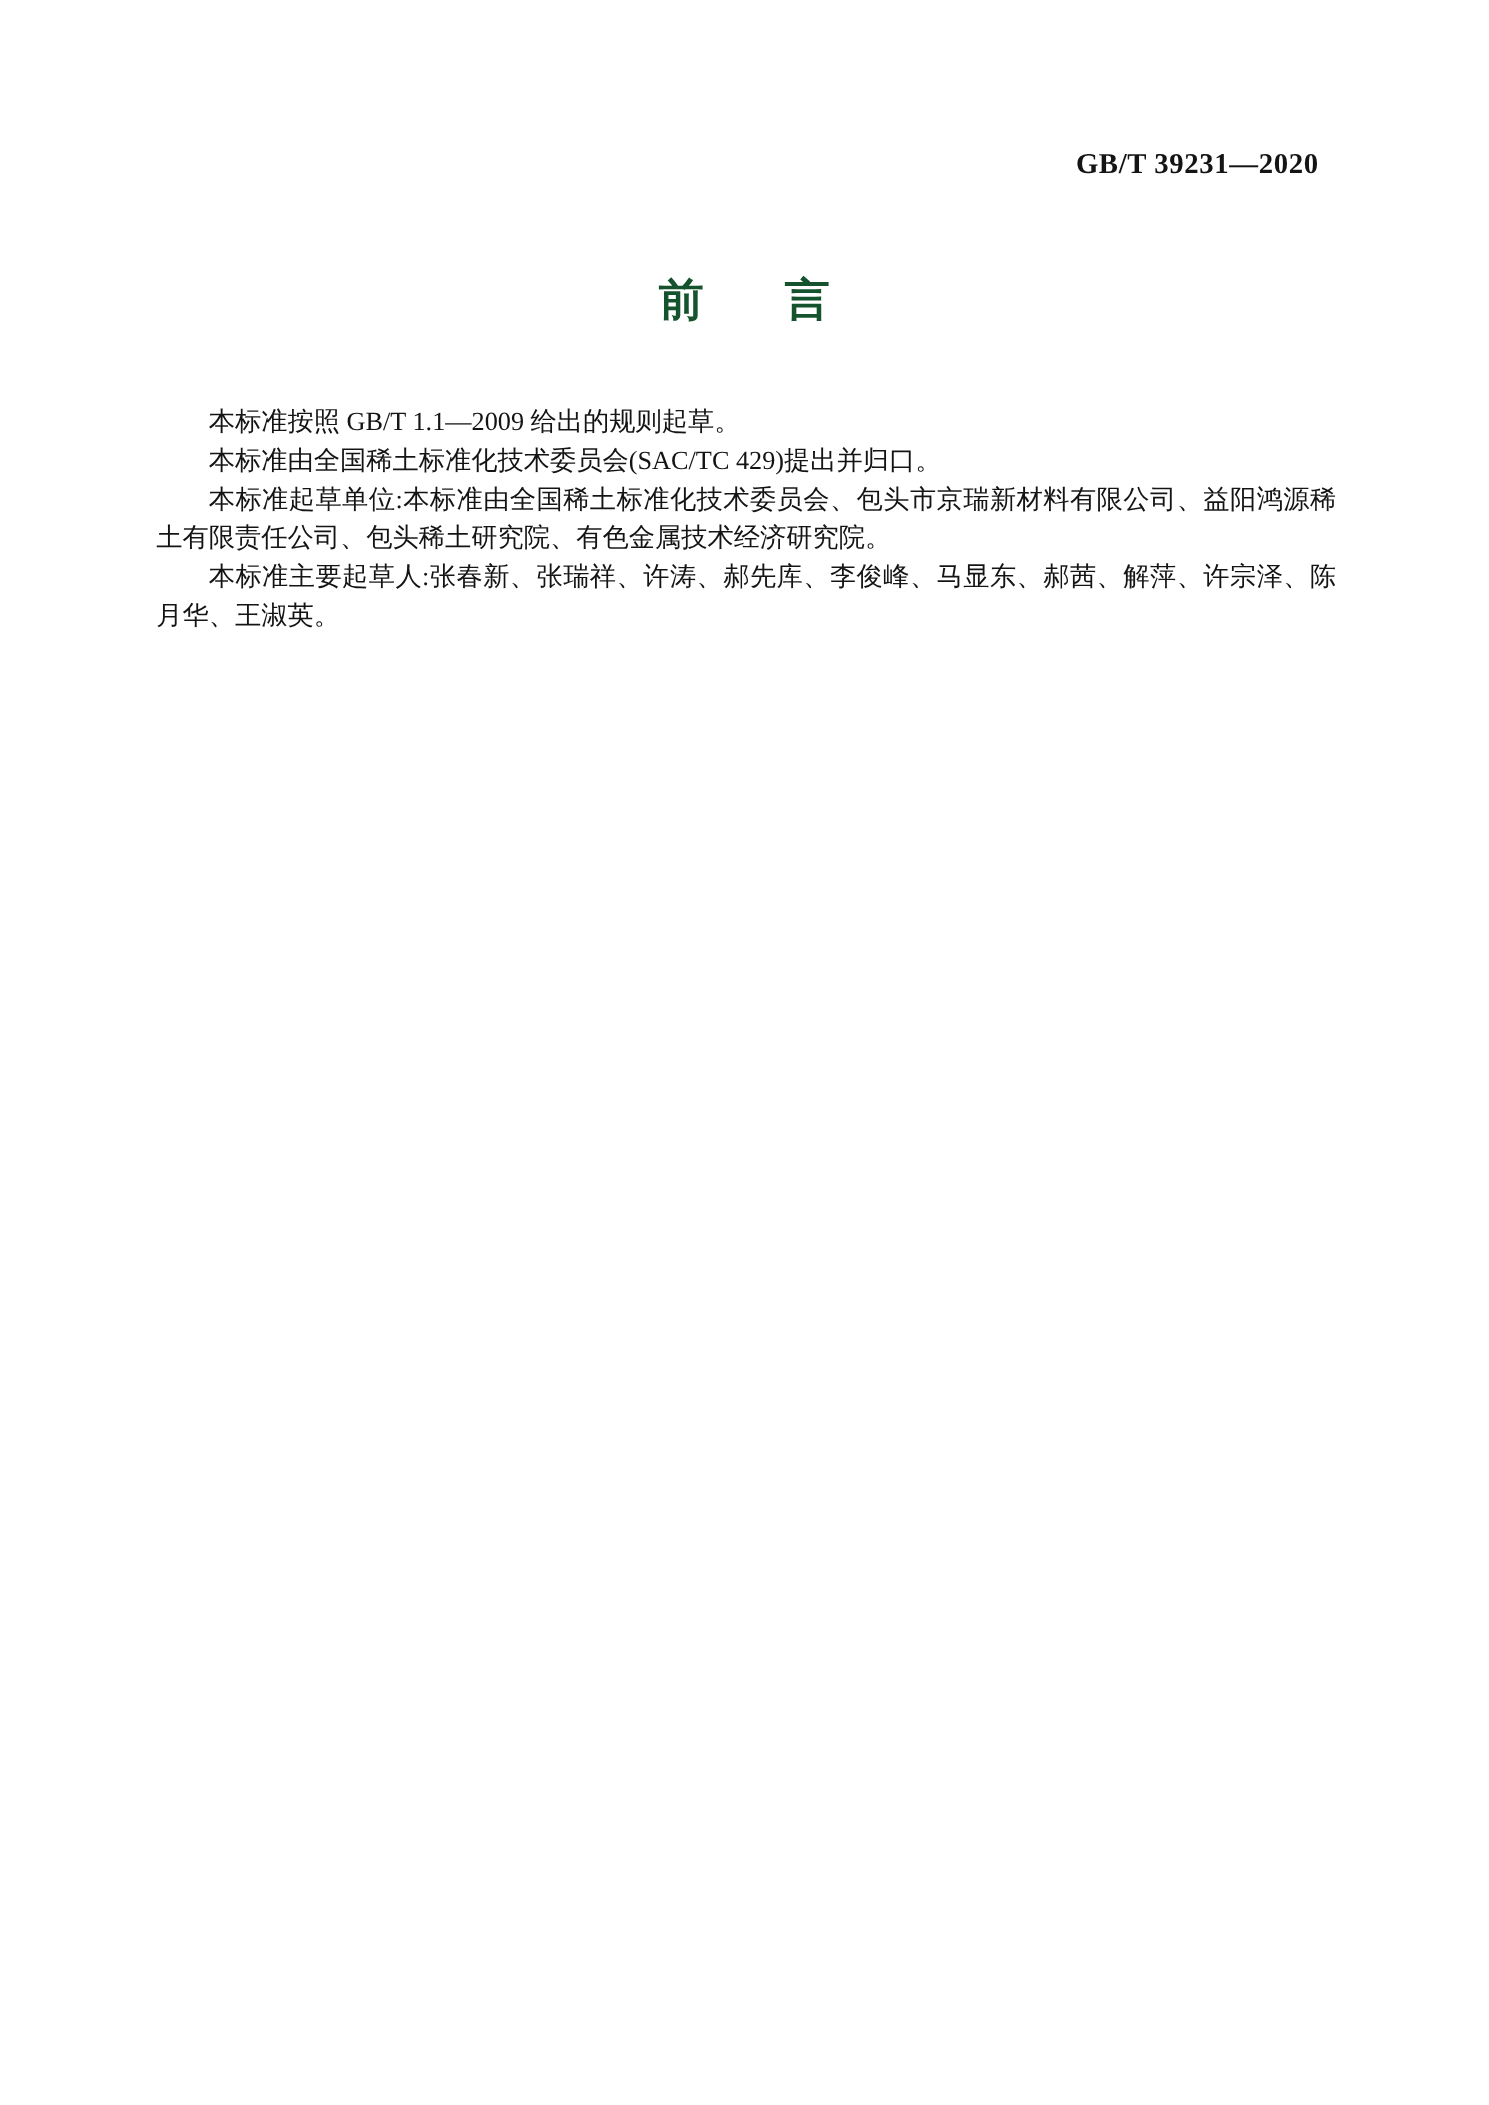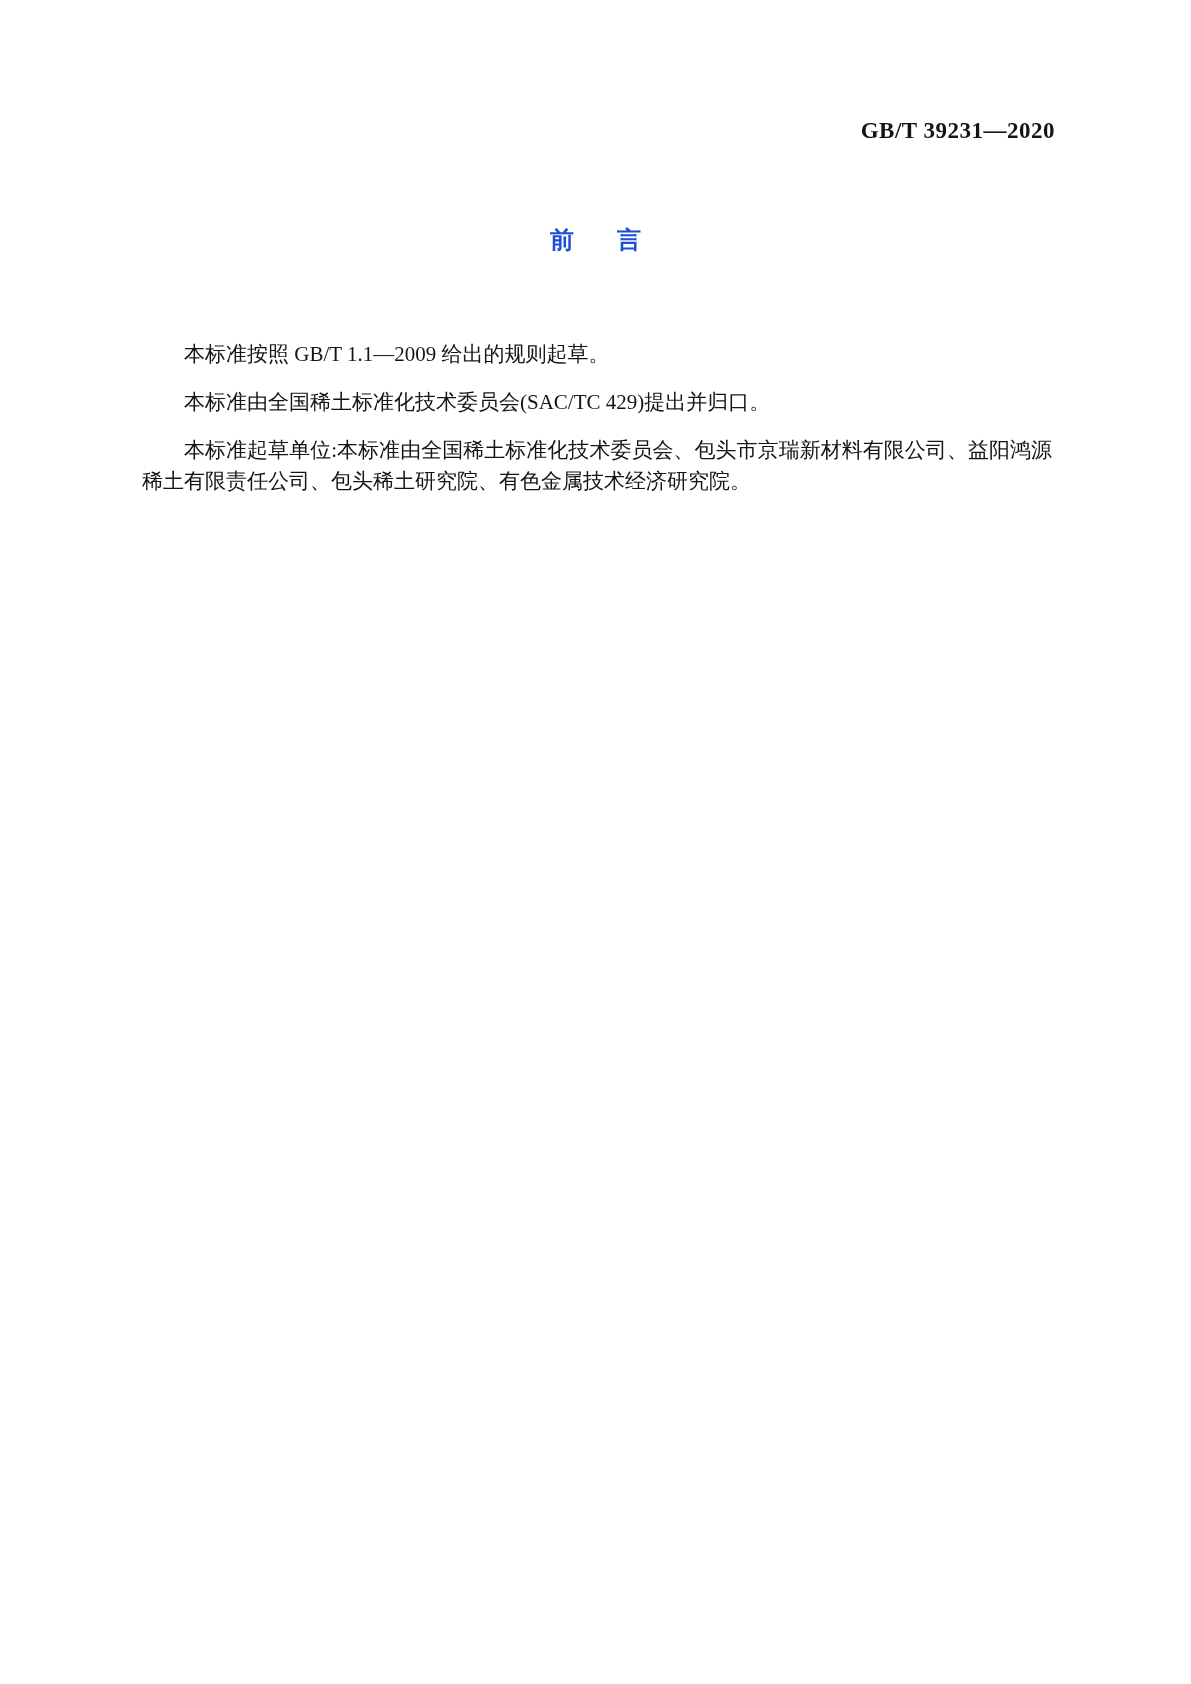--- a/index.html
+++ b/index.html
@@ -28,40 +28,40 @@
     letter-spacing: 0.5px;
     font-family: "Liberation Serif", "DejaVu Serif", serif;
   }
   .foreword-title {
     position: absolute;
     top: 218px;
     left: 0;
     width: 1191px;
     margin: 0;
     text-align: center;
-    font-size: 24px;
+    font-size: 36px;
     line-height: 44px;
     font-weight: bold;
     font-family: "Liberation Sans", "DejaVu Sans", sans-serif;
     letter-spacing: 1.8em;
     text-indent: 1.8em; 
-    color: #1d4ed8;
+    color: #14532d;
   }
   .content {
     position: absolute;
     top: 322px;
     left: 125px;
     width: 944px;
     font-size: 21px;
     line-height: 31px;
     text-align: justify;
     text-justify: inter-ideograph;
   }
   .content p {
-    margin: 17px;
+    margin: 0;
     padding: 0;
     text-indent: 2em;
   }
   .page-number {
     position: absolute;
     top: 1527px;
     left: 985px;
     width: 80px;
     text-align: center;
     font-size: 22px;
@@ -75,17 +75,18 @@
 <div class="page">
 
   <div class="header-code">GB/T 39231—2020</div>
 
   <h1 class="foreword-title">前言</h1>
 
   <div class="content">
     <p>本标准按照 GB/T 1.1—2009 给出的规则起草。</p>
     <p>本标准由全国稀土标准化技术委员会(SAC/TC 429)提出并归口。</p>
     <p>本标准起草单位:本标准由全国稀土标准化技术委员会、包头市京瑞新材料有限公司、益阳鸿源稀土有限责任公司、包头稀土研究院、有色金属技术经济研究院。</p>
+    <p>本标准主要起草人:张春新、张瑞祥、许涛、郝先库、李俊峰、马显东、郝茜、解萍、许宗泽、陈月华、王淑英。</p>
   </div>
 
   <div class="page-number">I</div>
 
 </div>
 
 </body></html>

